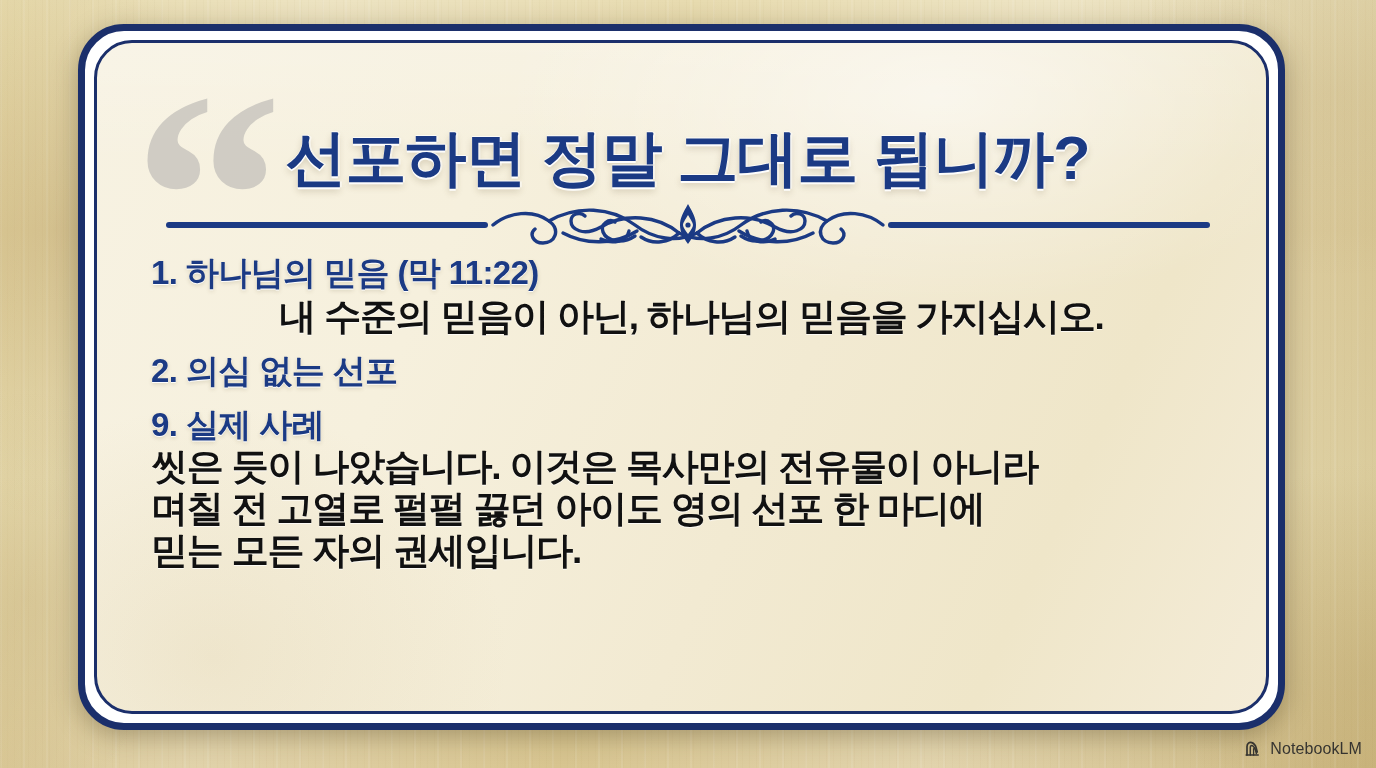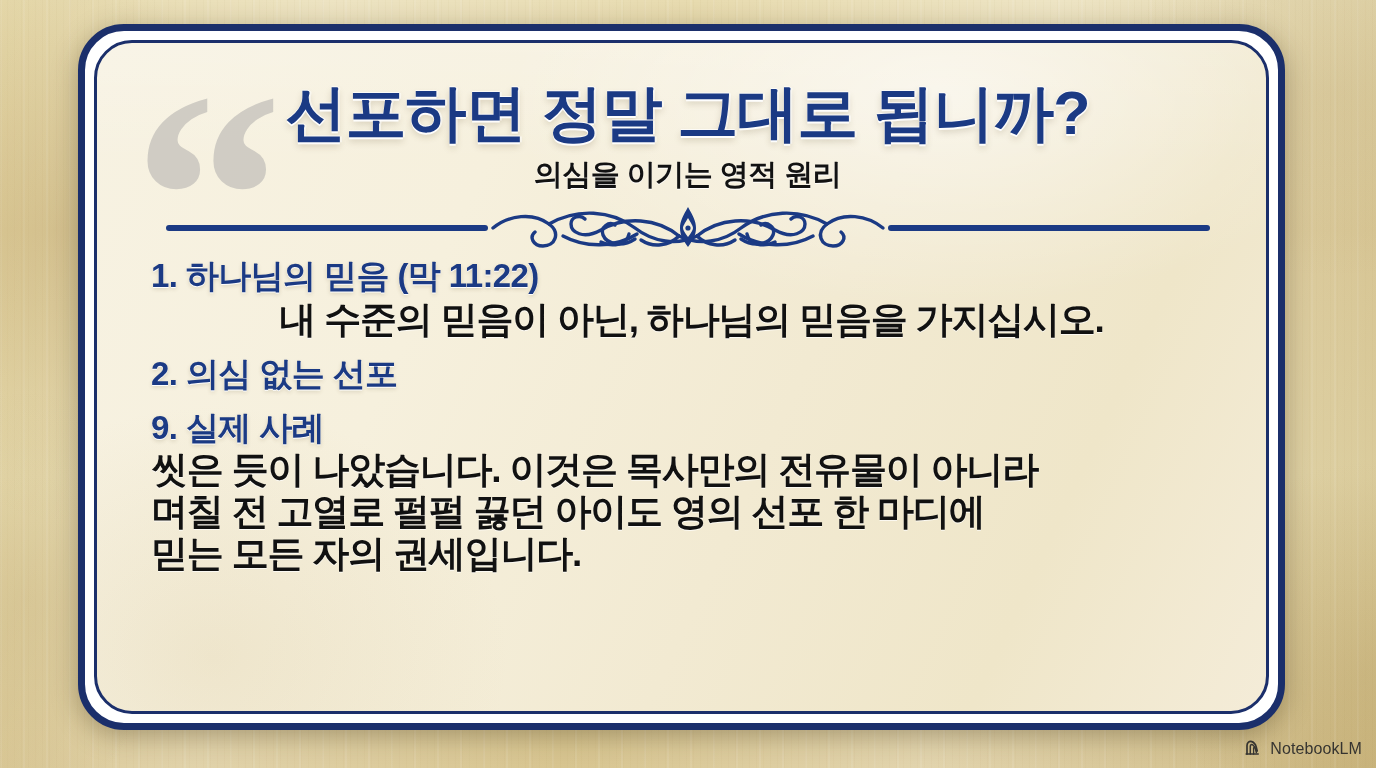--- a/index.html
+++ b/index.html
@@ -98,20 +98,21 @@
     user-select: none;
     pointer-events: none;
   }
 
   
   .content {
     position: absolute;
     inset: 0;
     padding: 18px 34px 10px 46px;
     box-sizing: border-box;
+    margin-top: 45px;
   }
 
   .title {
     text-align: center;
     color: #1b3a84;
     font-size: 61px;
     font-weight: 700;
     letter-spacing: -1px;
     line-height: 1.08;
     margin: 20px 0 0 0;
@@ -169,20 +170,21 @@
   .section.s2 { margin-top: 12px; }
   .section.s3 { margin-top: 12px; }
   .section.s3 .sec-body { line-height: 1.13; }
 
   
   .watermark {
     position: absolute;
     right: 14px;
     bottom: 10px;
     display: flex;
+    align-items: center;
     gap: 6px;
     color: #2a2a2a;
     font-size: 16px;
     letter-spacing: .1px;
     opacity: .92;
   }
   .watermark svg { display: block; }
 </style>
 </head>
 <body>
@@ -195,21 +197,20 @@
   <div class="card">
     <div class="card-inner">
       <div class="card-sheen"></div>
 
       <div class="quote-mark">“</div>
 
       <div class="content">
 
         <h1 class="title">선포하면 정말 그대로 됩니까?</h1>
 
-        <h2 class="subtitle">의심을 이기는 영적 원리</h2>
 
         <svg class="divider" viewBox="0 0 1050 46" aria-hidden="true">
           <g fill="none" stroke="#1b3a84" stroke-width="3.4" stroke-linecap="round">
             <path d="M6 23 H322" stroke-width="6"></path>
             <path d="M728 23 H1044" stroke-width="6"></path>
             <path d="M330 23 c16,-13 40,-16 56,-4 c12,9 6,22 -6,22 c-10,0 -14,-9 -8,-14"></path>
             <path d="M386 19 c28,-16 62,-14 86,4 c18,14 42,18 62,8"></path>
             <path d="M400 31 c22,12 52,12 74,-2"></path>
             <path d="M472 34 c-12,8 -28,6 -32,-4 c-3,-8 6,-14 12,-10"></path>
             <path d="M534 31 c22,-18 54,-20 78,-6 c18,10 30,2 30,-6 c0,-7 -9,-10 -14,-5"></path>

